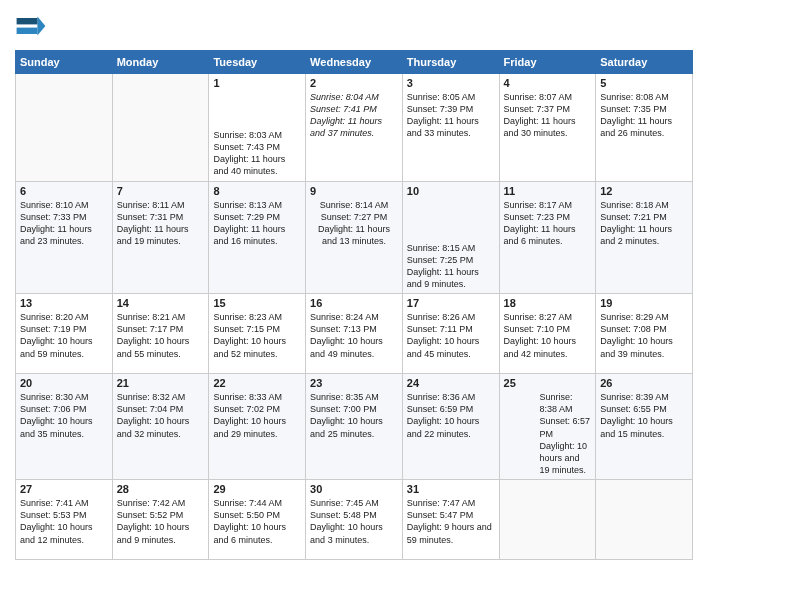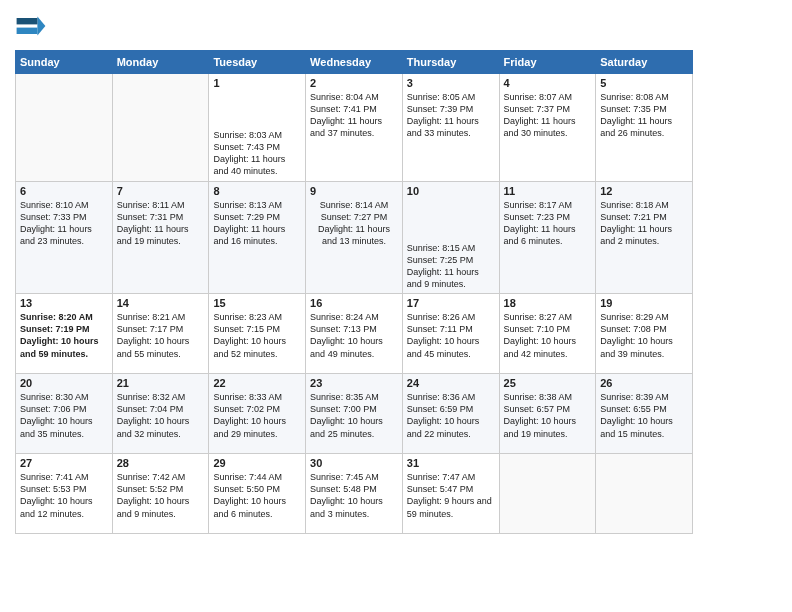--- a/index.html
+++ b/index.html
@@ -133,21 +133,21 @@
           <td class="empty-cell"></td>
           <td class="empty-cell"></td>
           <td>
             <span class="day-number">1</span>
             <div class="day-info" style="white-space: pre-line; margin-top: 40px;">Sunrise: 8:03 AM
 Sunset: 7:43 PM
 Daylight: 11 hours and 40 minutes.</div>
           </td>
           <td>
             <span class="day-number">2</span>
-            <div class="day-info" style="white-space: pre-line;">Sunrise: 8:04 AM
+            <div class="day-info" style="white-space: pre-line; font-style: italic;">Sunrise: 8:04 AM
 Sunset: 7:41 PM
 Daylight: 11 hours and 37 minutes.</div>
           </td>
           <td>
             <span class="day-number">3</span>
             <div class="day-info" style="white-space: pre-line;">Sunrise: 8:05 AM
 Sunset: 7:39 PM
 Daylight: 11 hours and 33 minutes.</div>
           </td>
           <td>
@@ -203,21 +203,21 @@
           <td>
             <span class="day-number">12</span>
             <div class="day-info" style="white-space: pre-line;">Sunrise: 8:18 AM
 Sunset: 7:21 PM
 Daylight: 11 hours and 2 minutes.</div>
           </td>
         </tr>
         <tr>
           <td>
             <span class="day-number">13</span>
-            <div class="day-info" style="white-space: pre-line; font-weight: bold;">Sunrise: 8:20 AM
+            <div class="day-info" style="white-space: pre-line;">Sunrise: 8:20 AM
 Sunset: 7:19 PM
 Daylight: 10 hours and 59 minutes.</div>
           </td>
           <td>
             <span class="day-number">14</span>
             <div class="day-info" style="white-space: pre-line;">Sunrise: 8:21 AM
 Sunset: 7:17 PM
 Daylight: 10 hours and 55 minutes.</div>
           </td>
           <td>
@@ -277,21 +277,21 @@
 Daylight: 10 hours and 25 minutes.</div>
           </td>
           <td>
             <span class="day-number">24</span>
             <div class="day-info" style="white-space: pre-line;">Sunrise: 8:36 AM
 Sunset: 6:59 PM
 Daylight: 10 hours and 22 minutes.</div>
           </td>
           <td>
             <span class="day-number">25</span>
-            <div class="day-info" style="white-space: pre-line;">Sunrise: 8:38 AM
+            <div class="day-info" style="white-space: pre-line; margin-left: 36px;">Sunrise: 8:38 AM
 Sunset: 6:57 PM
 Daylight: 10 hours and 19 minutes.</div>
           </td>
           <td>
             <span class="day-number">26</span>
             <div class="day-info" style="white-space: pre-line;">Sunrise: 8:39 AM
 Sunset: 6:55 PM
 Daylight: 10 hours and 15 minutes.</div>
           </td>
         </tr>

